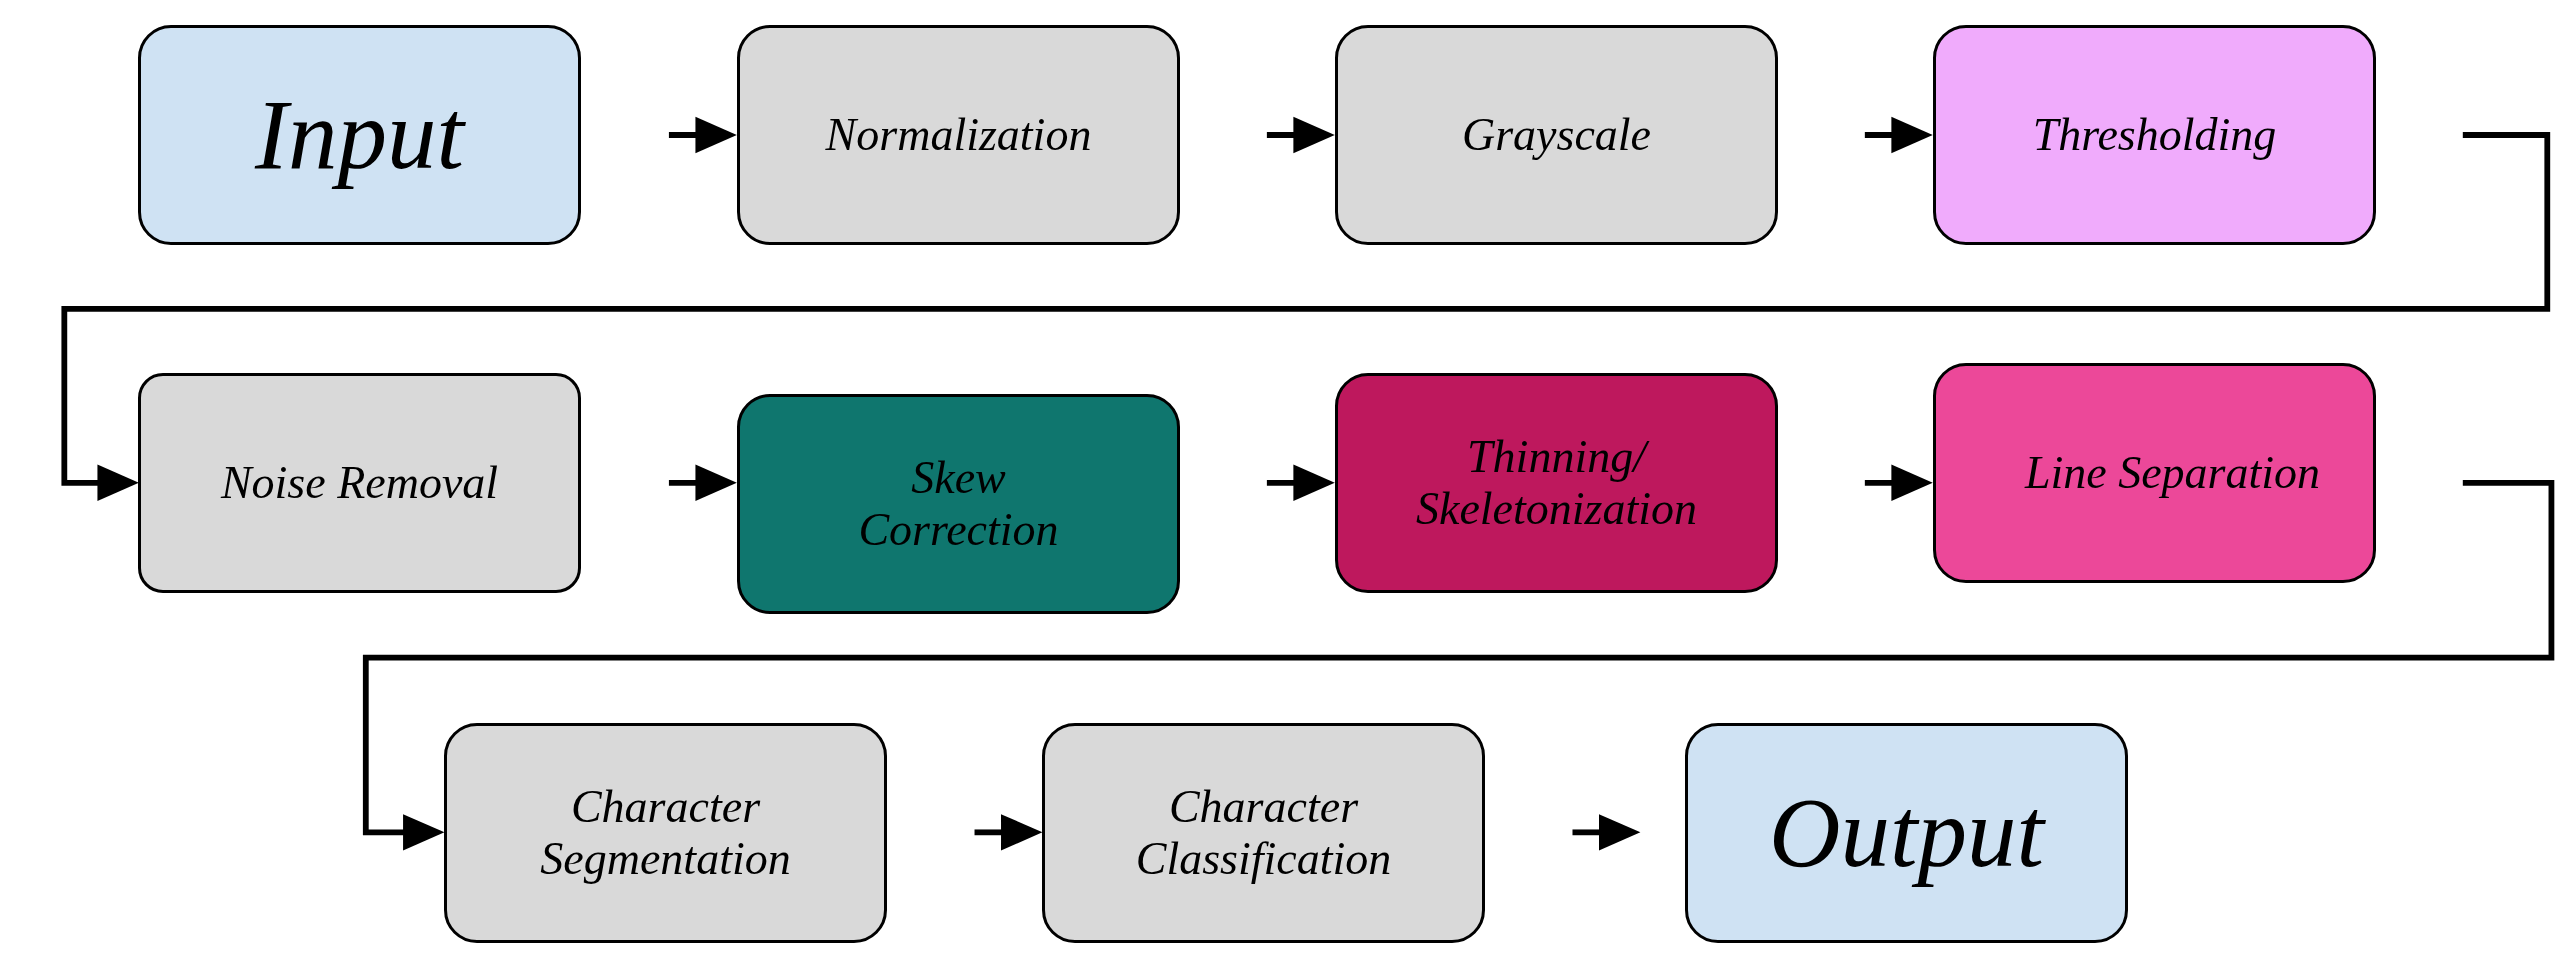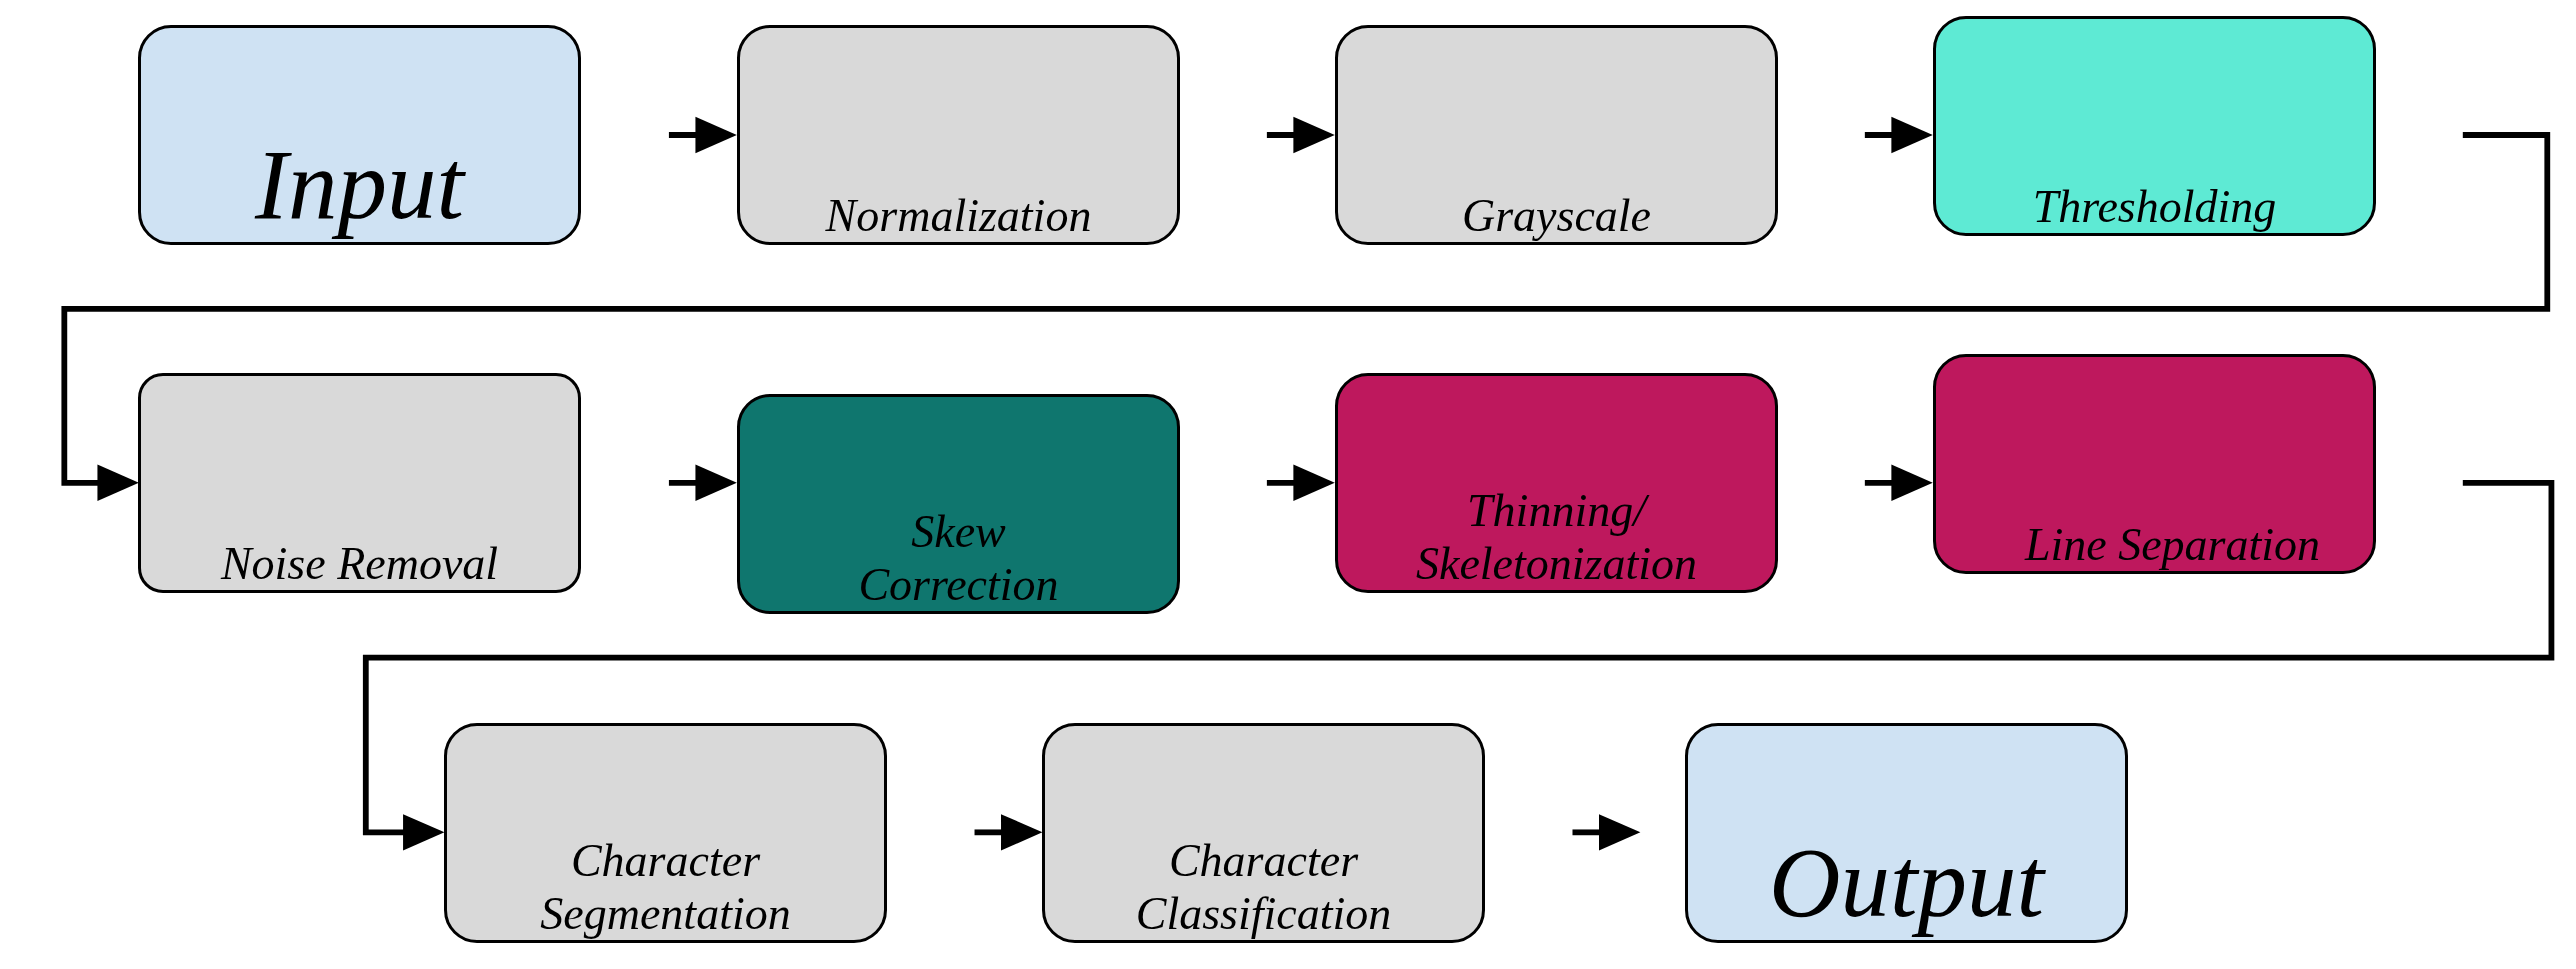--- a/index.html
+++ b/index.html
@@ -23,21 +23,21 @@
   }
   .node {
     position: absolute;
     width: 443px;
     height: 220px;
     box-sizing: border-box;
     background: #d9d9d9;
     border: 3.3px solid #000000;
     border-radius: 33px;
     display: flex;
-    align-items: flex-end;
+    align-items: center;
     justify-content: center;
     text-align: center;
   }
   .label {
     font-family: "Liberation Serif", "DejaVu Serif", serif;
     font-style: italic;
     font-size: 46px;
     line-height: 1.14;
     color: #000000;
     white-space: pre-line;
@@ -85,36 +85,36 @@
 
   <div class="node" style="left: 138px; top: 25px; background-color: rgb(207, 226, 243);">
     <span class="label big">Input</span>
   </div>
   <div class="node" style="left: 737px; top: 25px; background-color: rgb(217, 217, 217);">
     <span class="label">Normalization</span>
   </div>
   <div class="node" style="left: 1335px; top: 25px; background-color: rgb(217, 217, 217);">
     <span class="label">Grayscale</span>
   </div>
-  <div class="node" style="left: 1933px; top: 16px; background-color: #5eead4;">
+  <div class="node" style="left: 1933px; top: 25px; background-color: #f0abfc;">
     <span class="label">Thresholding</span>
   </div>
 
   <div class="node" style="left: 138px; top: 373px; background-color: rgb(217, 217, 217); border-radius: 25px;">
     <span class="label">Noise Removal</span>
   </div>
   <div class="node" style="left: 737px; top: 394px; background-color: #0f766e;">
     <span class="label">Skew
 Correction</span>
   </div>
   <div class="node" style="left: 1335px; top: 373px; background-color: #be185d;">
     <span class="label">Thinning/
 Skeletonization</span>
   </div>
-  <div class="node" style="left: 1933px; top: 354px; background-color: #be185d; padding-left: 36px;">
+  <div class="node" style="left: 1933px; top: 363px; background-color: #ec4899; padding-left: 36px;">
     <span class="label">Line Separation</span>
   </div>
 
   <div class="node" style="left: 444px; top: 723px; background-color: rgb(217, 217, 217);">
     <span class="label">Character
 Segmentation</span>
   </div>
   <div class="node" style="left: 1042px; top: 723px; background-color: rgb(217, 217, 217);">
     <span class="label">Character
 Classification</span>

